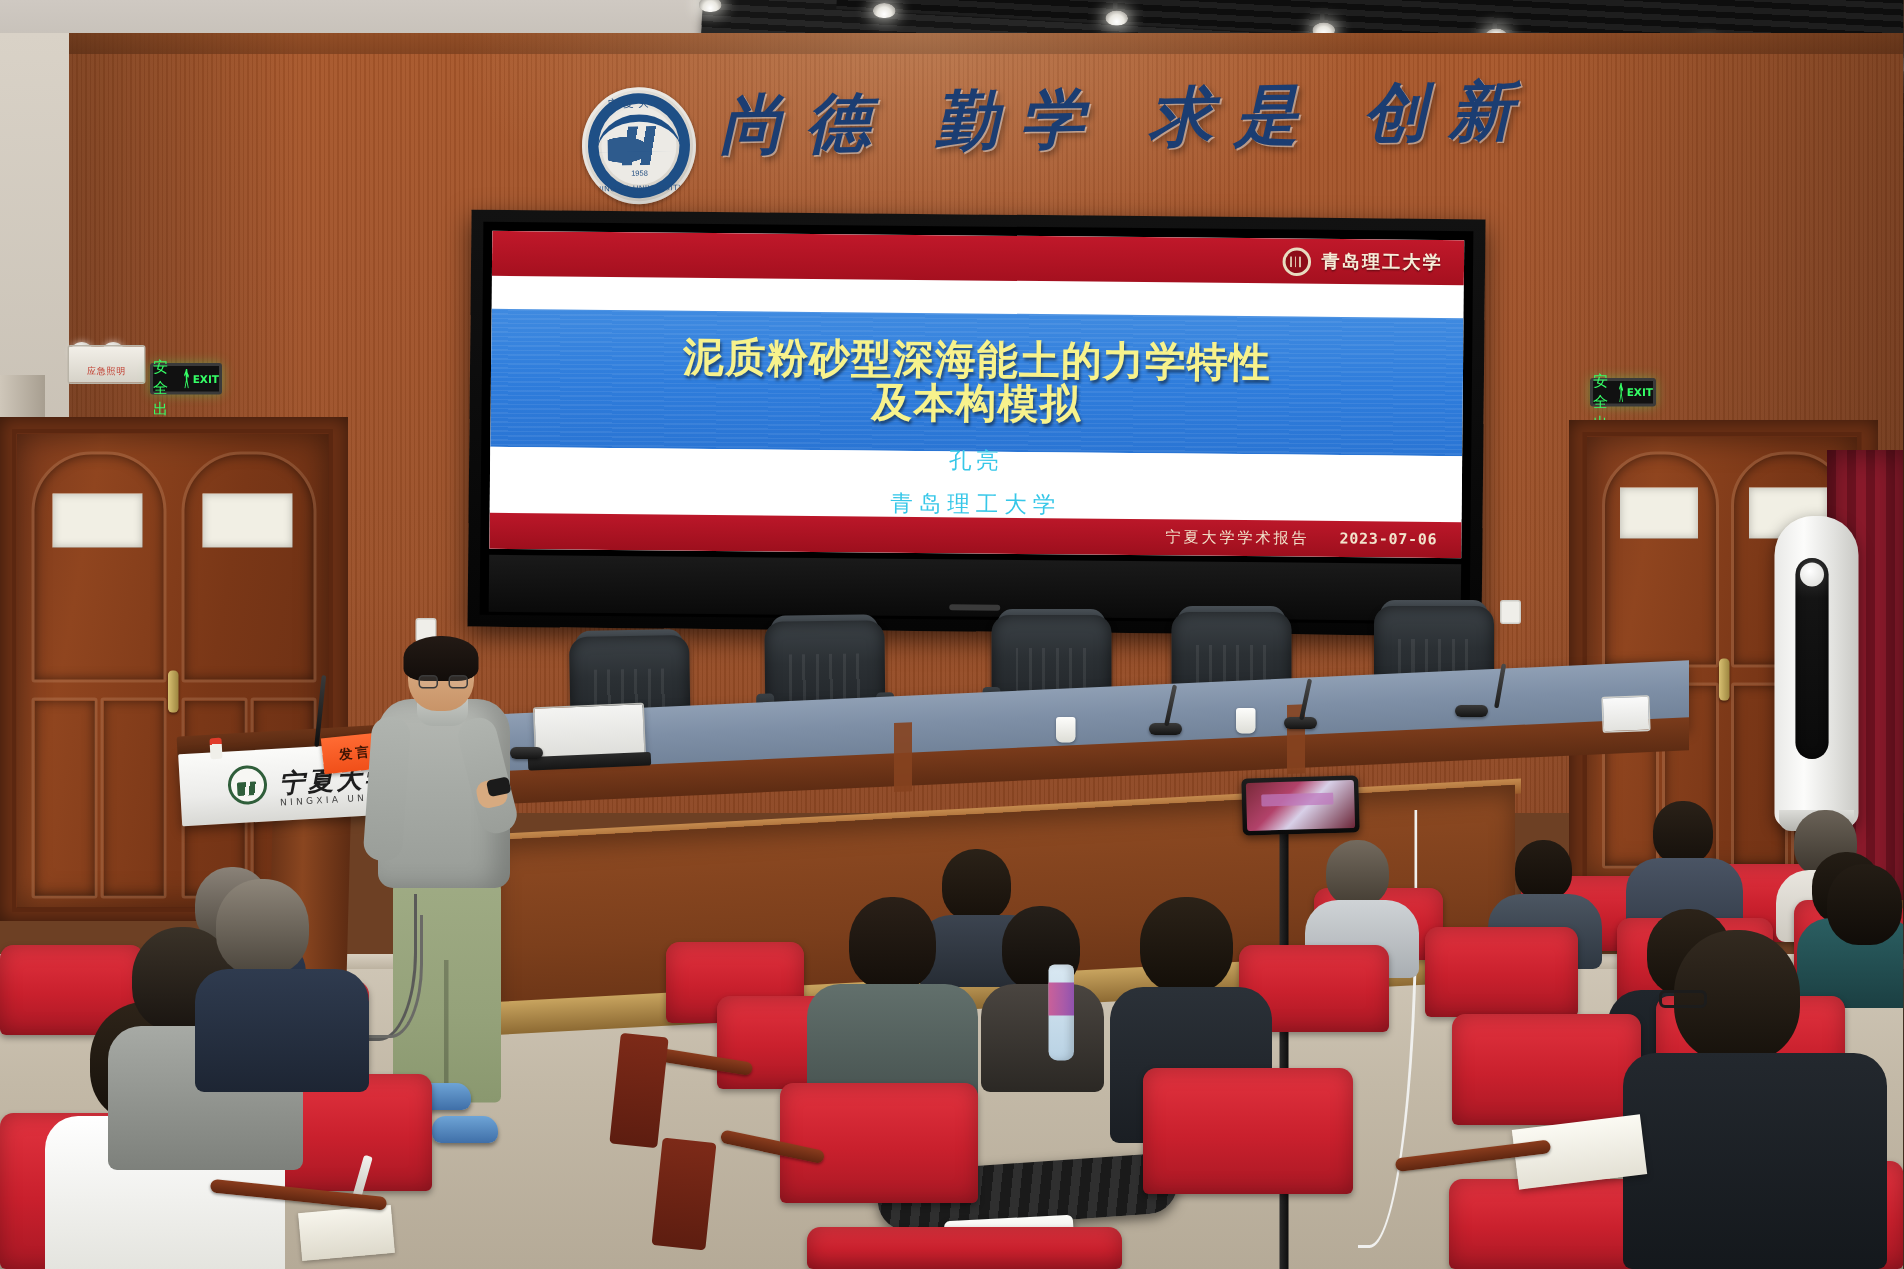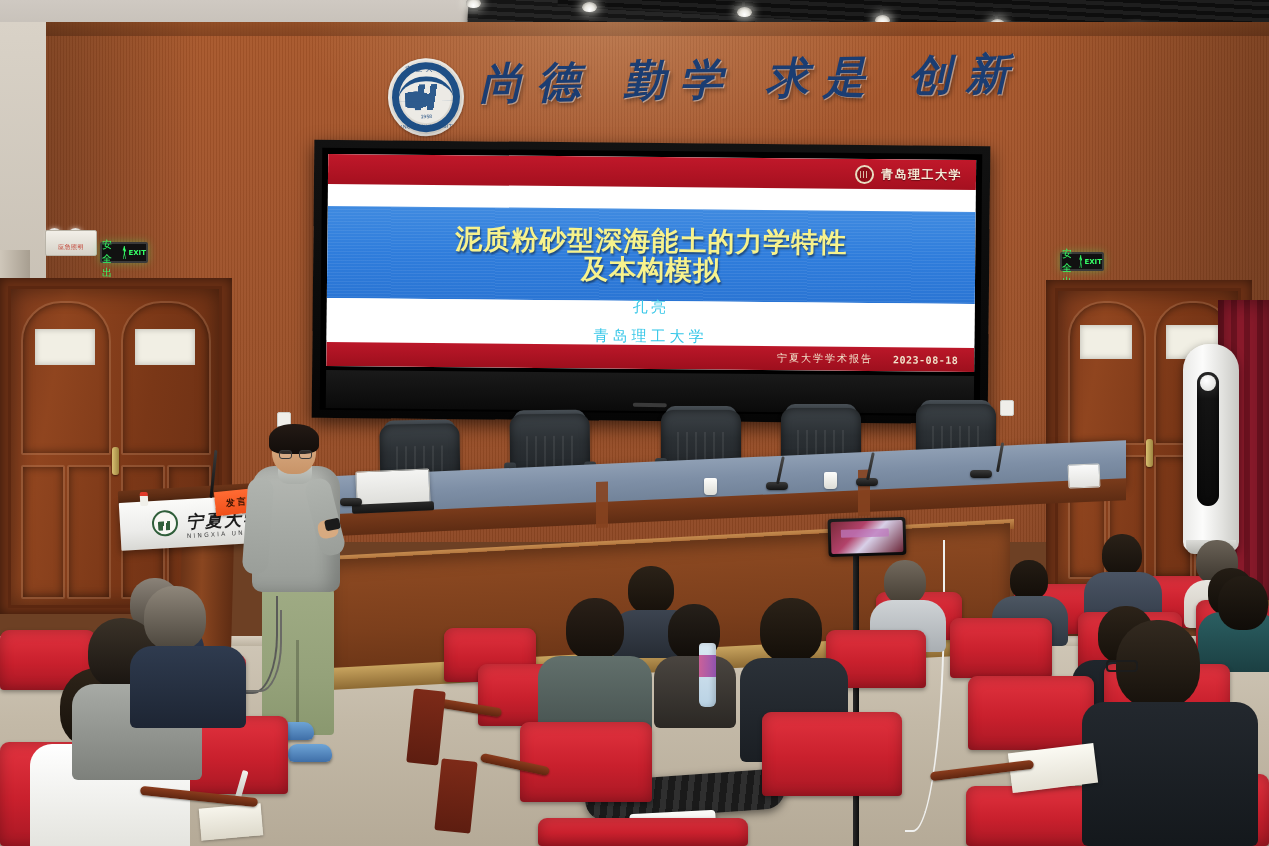--- a/index.html
+++ b/index.html
@@ -366,21 +366,21 @@
           <span>泥质粉砂型深海能土的力学特性</span>
           <span class="l2">及本构模拟</span>
         </div>
       </div>
       <div class="slide-body">
         <div class="slide-author">孔亮</div>
         <div class="slide-affil">青岛理工大学</div>
       </div>
       <div class="slide-footbar">
         <div class="foot-ev">宁夏大学学术报告</div>
-        <div class="foot-date">2023-08-18</div>
+        <div class="foot-date">2023-07-06</div>
       </div>
     </div>
     <div class="tv-chin"></div>
     <div class="tv-logo"></div>
   </div>
 
   <div class="wallbox" style="left:1000px;top:400px;"></div>
   <div class="wallbox" style="left:277px;top:412px;"></div>
 
   <div class="doorframe-l"></div>

